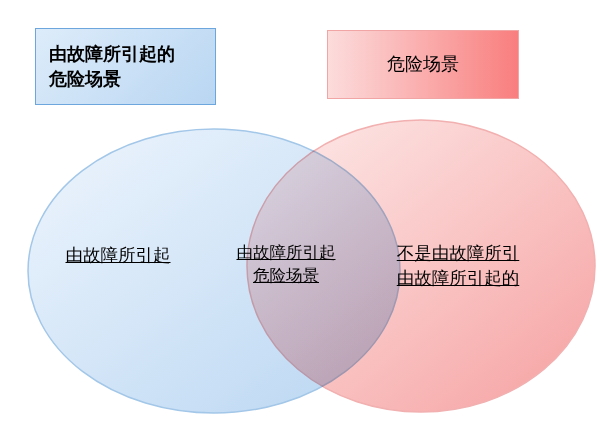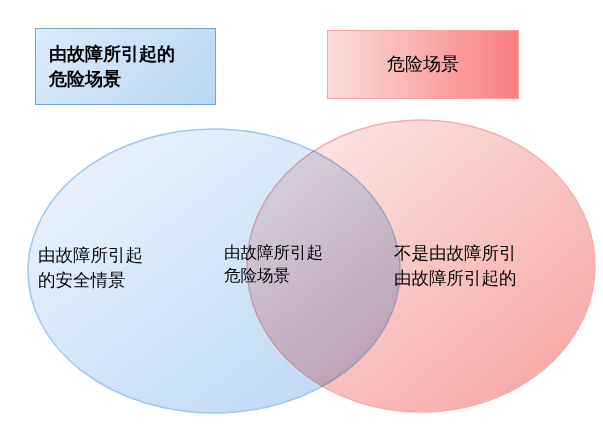--- a/index.html
+++ b/index.html
@@ -51,35 +51,36 @@
     background: linear-gradient(90deg, #fcdcdc 0%, #f97e7e 100%);
     border: 1px solid #f2a5a5;
     align-items: center;
     text-align: center;
   }
 
   .region-label {
     position: absolute;
     font-size: 17.5px;
     line-height: 1.4;
-    text-align: left;
+    text-align: center;
+    text-decoration: underline;
   }
   .region-label.left-region {
     left: 38px;
     top: 243px;
     width: 160px;
   }
   .region-label.overlap-region {
     left: 224px;
     top: 241px;
     width: 124px;
     font-size: 16.5px;
   }
   .region-label.right-region {
-    left: 394px;
+    left: 368px;
     top: 241px;
     width: 180px;
   }
 </style>
 </head>
 <body>
 
 <div class="canvas">
 
   <svg class="venn-svg" viewBox="0 0 603 433" xmlns="http://www.w3.org/2000/svg">
@@ -101,21 +102,20 @@
     <div>由故障所引起的</div>
     <div>危险场景</div>
   </div>
 
   <div class="legend-box red">
     <div>危险场景</div>
   </div>
 
   <div class="region-label left-region">
     <div>由故障所引起</div>
-    <div>的安全情景</div>
   </div>
 
   <div class="region-label overlap-region">
     <div>由故障所引起</div>
     <div>危险场景</div>
   </div>
 
   <div class="region-label right-region">
     <div>不是由故障所引</div>
     <div>由故障所引起的</div>

